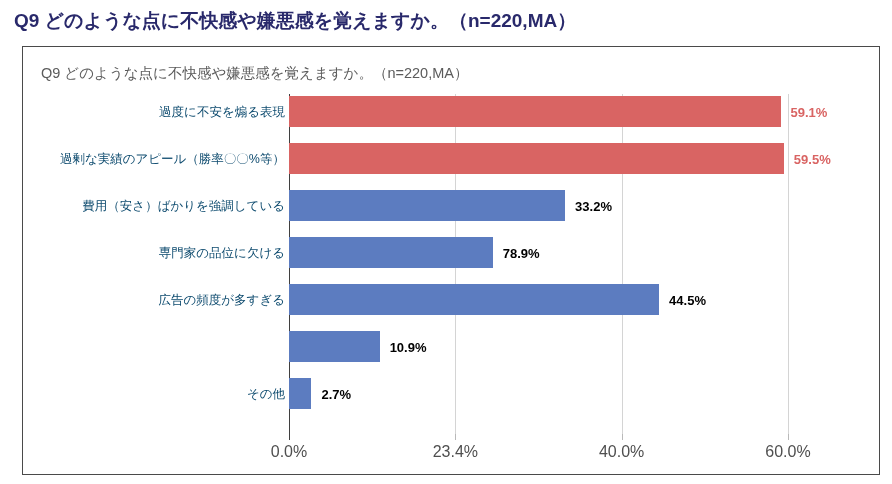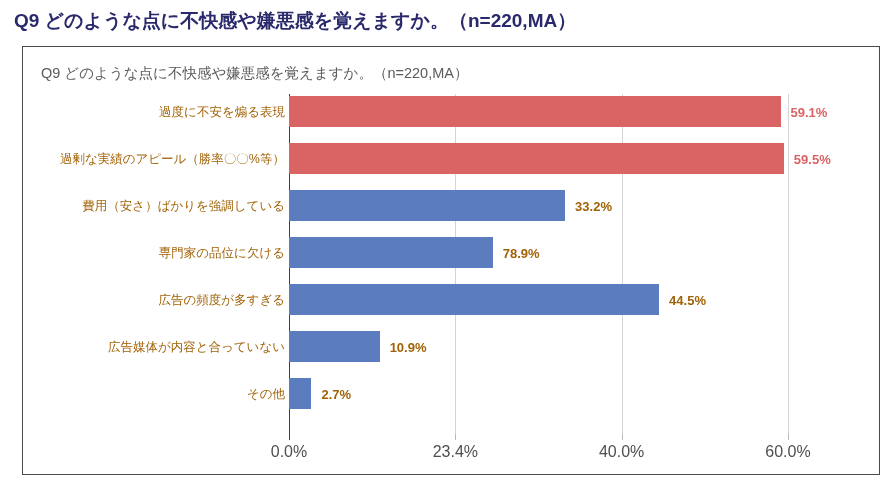--- a/index.html
+++ b/index.html
@@ -93,42 +93,42 @@
     left: 0;
     width: 858px;
     height: 31px;
   }
   .cat-label {
     position: absolute;
     right: 596px;           
     top: 50%;
     transform: translateY(-50%);
     font-size: 12.5px;
-    color: #a16207;
+    color: #0c4a6e;
     white-space: nowrap;
   }
   .bar {
     position: absolute;
     left: 266px;
     top: 0;
     height: 31px;
   }
   .bar.red  { background: #d96463; }
   .bar.blue { background: #5c7cc0; }
 
   .val-label {
     position: absolute;
     top: 50%;
     transform: translateY(-50%);
     font-size: 13px;
     font-weight: bold;
     white-space: nowrap;
   }
   .val-label.red  { color: #d96463; text-align: right; }
-  .val-label.blue { color: #a16207; }
+  .val-label.blue { color: #000000; }
 </style>
 </head>
 <body>
 
 <div class="page-title">Q9 どのような点に不快感や嫌悪感を覚えますか。（n=220,MA）</div>
 
 <div class="chart-frame">
 
   <div class="chart-title">Q9 どのような点に不快感や嫌悪感を覚えますか。（n=220,MA）</div>
 
@@ -173,21 +173,20 @@
           <div class="cat-label">専門家の品位に欠ける</div>
           <div class="bar blue" style="width: 203.758px; height: 31px;"></div>
           <div class="val-label blue" style="left: 479.758px;">78.9%</div>
         </div>
         <div class="row" style="top: 237px; text-align: center;">
           <div class="cat-label">広告の頻度が多すぎる</div>
           <div class="bar blue" style="width: 370.092px; height: 31px;"></div>
           <div class="val-label blue" style="left: 646.092px;">44.5%</div>
         </div>
         <div class="row" style="top: 284px;">
-          <div class="cat-label">広告媒体が内容と合っていない</div>
           <div class="bar blue" style="width: 90.6517px; height: 31px;"></div>
           <div class="val-label blue" style="left: 366.652px;">10.9%</div>
         </div>
         <div class="row" style="top: 331px;">
           <div class="cat-label">その他</div>
           <div class="bar blue" style="width: 22.455px; height: 31px;"></div>
           <div class="val-label blue" style="left: 298.455px;">2.7%</div>
         </div>
       </div>
   </div>

